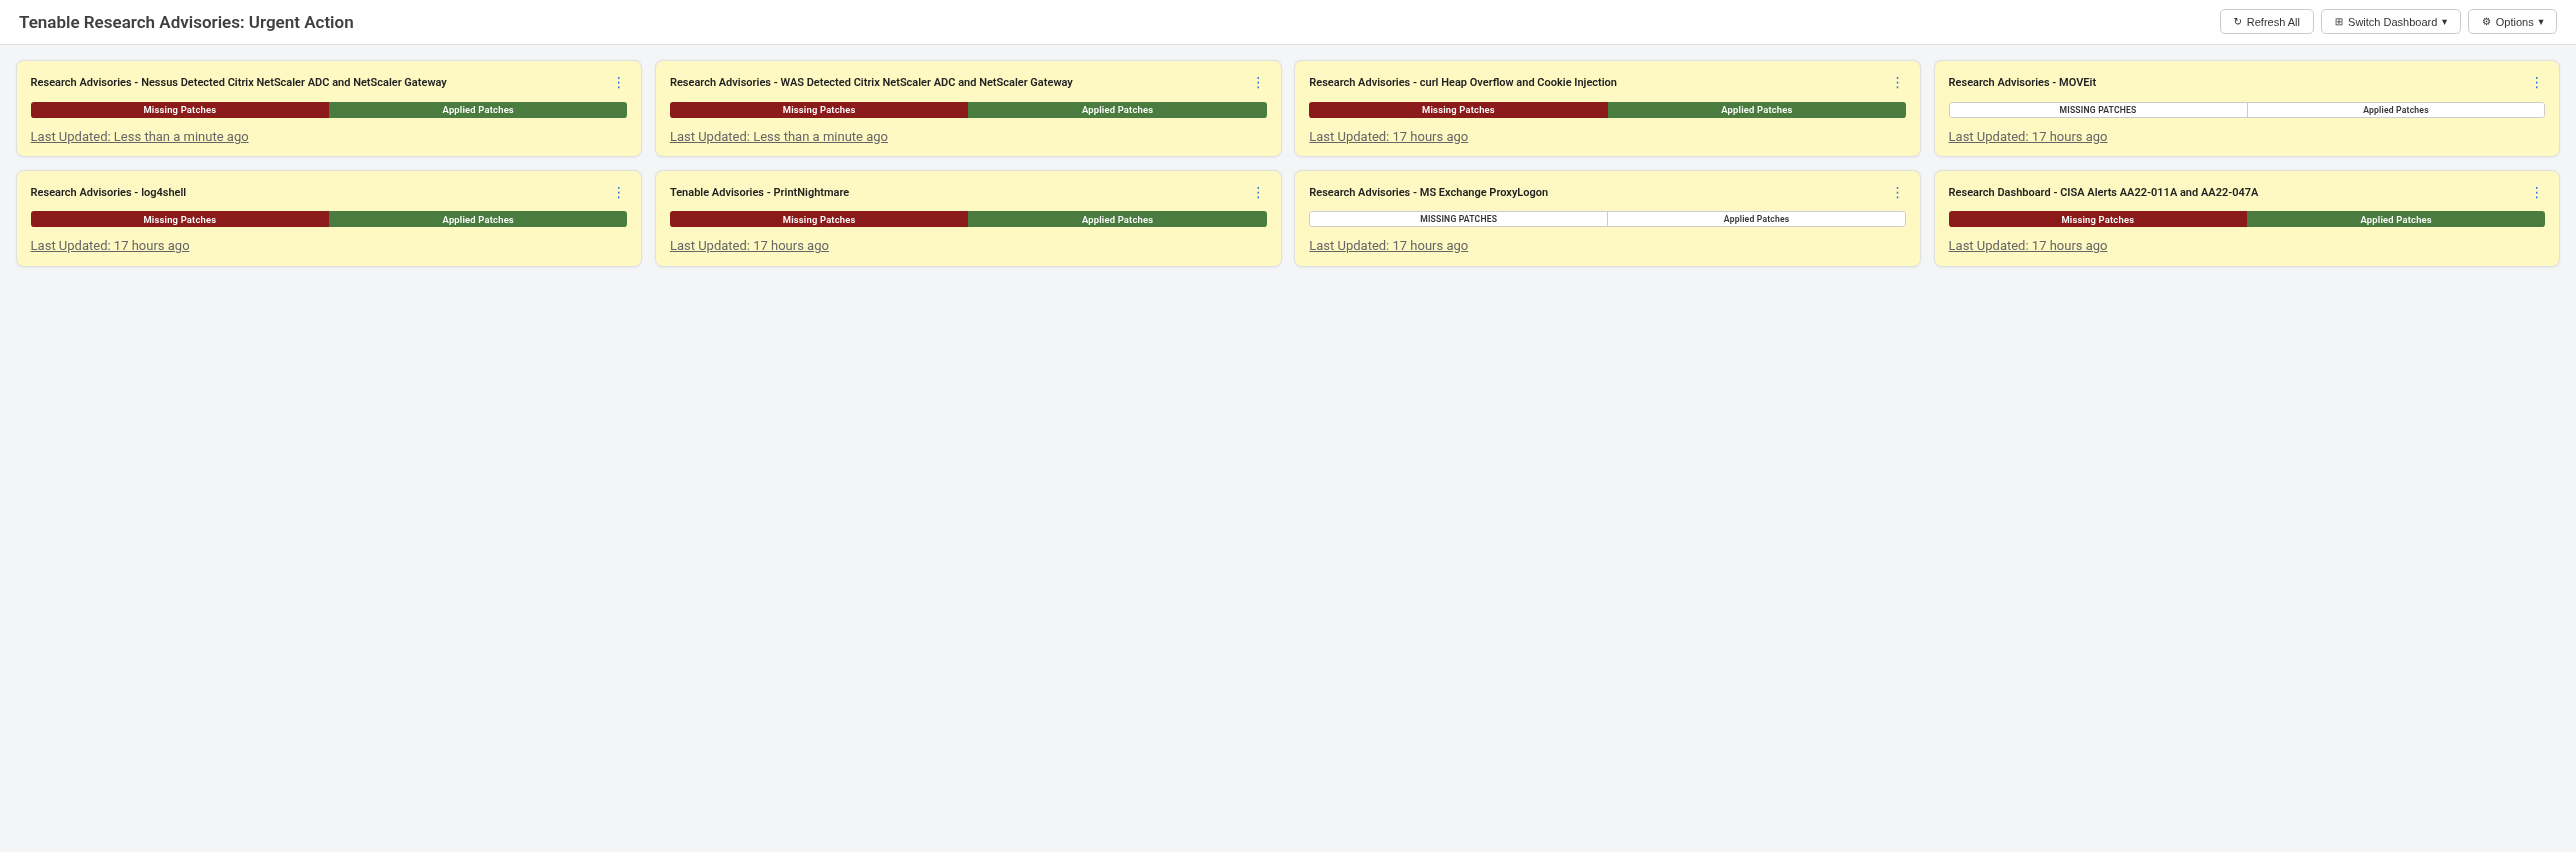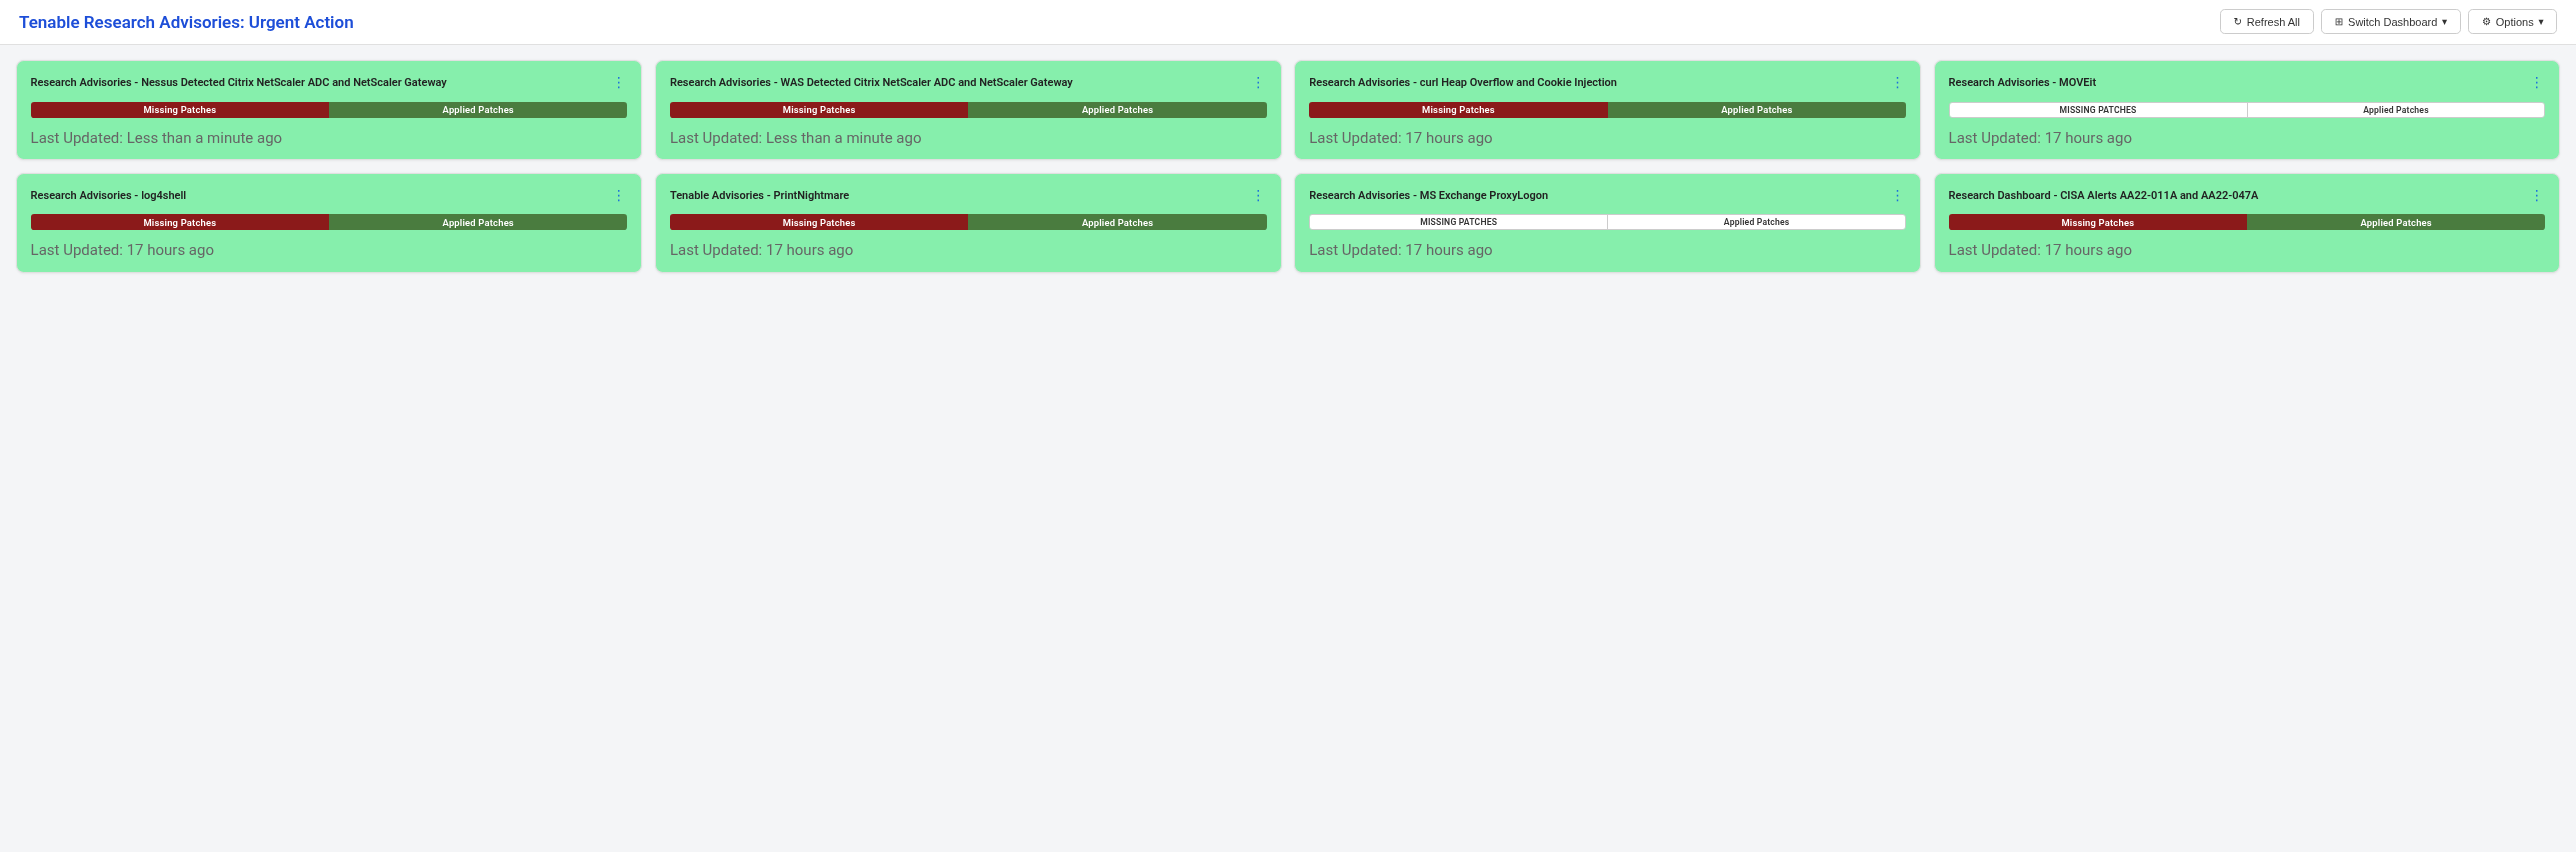--- a/index.html
+++ b/index.html
@@ -13,21 +13,21 @@
       display: flex;
       align-items: center;
       justify-content: space-between;
       padding: 9.4px 19px;
       background: #fff;
       border-bottom: 0.8px solid #e0e0e0;
     }
     .page-title {
       font-size: 17px;
       font-weight: 600;
-      color: #1d4ed8;
+      color: #404040;
     }
     .top-actions {
       display: flex;
       gap: 7.8px;
       align-items: center;
     }
     .btn {
       display: flex;
       align-items: center;
       gap: 4.7px;
@@ -41,21 +41,21 @@
       font-weight: 500;
     }
     .btn .icon { font-size: 10.2px; }
     .dashboard-grid {
       display: grid;
       grid-template-columns: repeat(4, 1fr);
       gap: 12.5px;
       padding: 15.6px 15.6px;
     }
     .card {
-      background: #86efac;
+      background: #fef9c3;
       border-radius: 7.8px;
       border: 0.8px solid #e0e0e0;
       padding: 14px 14px 12.5px 14px;
       display: flex;
       flex-direction: column;
       gap: 11px;
       position: relative;
       box-shadow: 0 0.8px 2.3px rgba(0,0,0,0.06);
     }
     .card-header {
@@ -123,23 +123,24 @@
       border-right: 0.8px solid #ccc;
       text-transform: uppercase;
     }
     .patch-bar-outlined .patch-bar-applied {
       background: #fff;
       color: #333;
       font-size: 8.6px;
       font-weight: 600;
     }
     .card-footer {
-      font-size: 15px;
+      font-size: 13px;
       color: #666;
       margin-top: auto;
+      text-decoration: underline;
     }
   </style>
 </head>
 <body>
 
 <div class="top-bar">
   <h1 class="page-title">Tenable Research Advisories: Urgent Action</h1>
   <div class="top-actions">
     <button class="btn">
       <span class="icon">↻</span>

